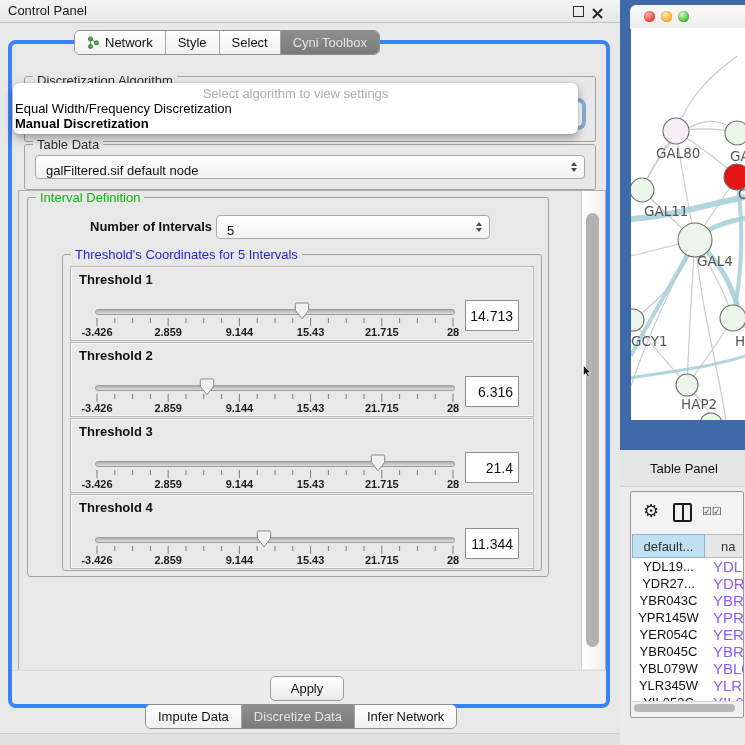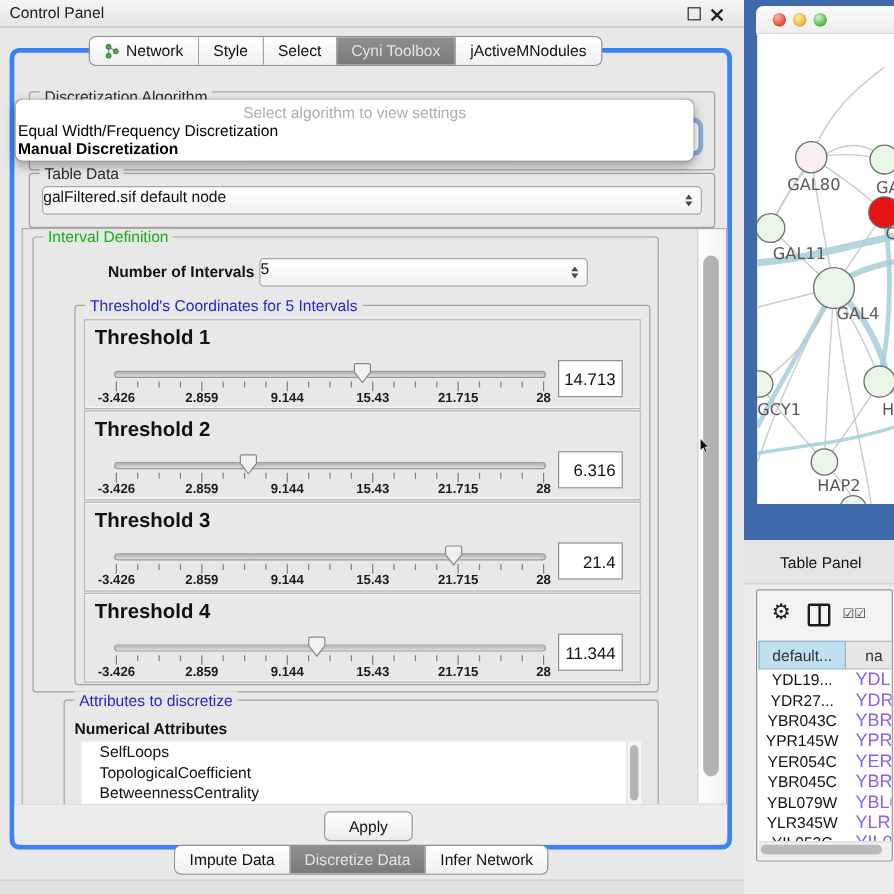--- a/index.html
+++ b/index.html
@@ -22,39 +22,39 @@
   .main-panel{position:absolute;left:8px;top:40px;width:594px;height:660px;
     border:4px solid #3b82f6;border-radius:8px;background:#e8e8e8}
   .bottom-edge{position:absolute;left:0;top:733px;width:620px;height:12px;background:#e2e2e2;border-top:1px solid #cdcdcd}
   
   .group{position:absolute;border:1px solid #a2a2a2;border-radius:3px}
   .group>.legend{position:absolute;top:-8px;left:8px;background:#e8e8e8;padding:0 4px;
     font-size:13px;line-height:15px;color:#2c2c2c;white-space:nowrap}
   .legend.green{color:var(--legend-green)}
   .legend.blue{color:var(--legend-blue)}
   .combo{position:absolute;background:linear-gradient(#ffffff,#f2f2f2);border:1px solid #a9a9a9;
-    border-radius:4px;font-size:13px;color:#111;display:flex;align-items:flex-start;padding-left:0;box-sizing:border-box}
+    border-radius:4px;font-size:13px;color:#111;display:flex;align-items:flex-end;padding-left:10px;box-sizing:border-box}
   .stepper{position:absolute;right:7px;top:50%;transform:translateY(-50%);display:flex;flex-direction:column;gap:2px}
   .arr-up{width:0;height:0;border-left:3.5px solid transparent;border-right:3.5px solid transparent;border-bottom:4.5px solid #4a4a4a}
   .arr-dn{width:0;height:0;border-left:3.5px solid transparent;border-right:3.5px solid transparent;border-top:4.5px solid #4a4a4a}
   #algoGroup{left:12px;top:32px;width:570px;height:64px}
   #algoCombo{left:10px;top:24px;right:12px;height:26px;border-radius:5px;background:#fff;
     border:1px solid #88a6cc;box-shadow:0 0 0 3px rgba(108,160,221,.8)}
   #tdGroup{left:12px;top:100px;width:570px;height:44px}
   #tdCombo{left:10px;top:10px;right:10px;height:24px}
   
   .scrollpane{position:absolute;left:6px;top:146px;width:586px;height:480px;
     border:1px solid #adadad;background:#e8e8e8;overflow:hidden}
   #intervalGroup{left:8px;top:6px;width:520px;height:378px}
   .noi-label{position:absolute;left:62px;top:21px;font-size:13px;font-weight:bold;color:#111}
   #noiCombo{left:188px;top:17px;width:274px;height:24px}
   #coordsGroup{left:34px;top:56px;width:478px;height:315px}
   .th-box{position:absolute;left:7px;width:462px;height:73px;background:#e8e8e8;
     border:1px solid #b5b5b5;box-shadow:inset 0 0 0 1px #f6f6f6}
-  .th-label{position:absolute;left:8px;top:5px;font-size:17px;font-weight:bold;color:#111}
+  .th-label{position:absolute;left:8px;top:5px;font-size:13px;font-weight:bold;color:#111}
   .th-slider{position:absolute;left:24px;top:33px;width:360px;height:38px}
   .track{position:absolute;left:0;top:9px;width:360px;height:6px;border:1px solid #9a9a9a;border-radius:3px;
     background:linear-gradient(#b0b0b0,#dedede);box-sizing:border-box}
   .ticks{position:absolute;left:0;top:17px}
   .tick-label{position:absolute;top:26px;font-size:11px;font-weight:bold;color:#1c1c1c;
     transform:translateX(-50%);white-space:nowrap}
   .thumb{position:absolute;top:2px}
   .th-value{position:absolute;left:394px;top:33px;width:54px;height:31px;background:#fff;
     border:1px solid #8e8e8e;box-sizing:border-box;font-size:14px;color:#111;
     display:flex;align-items:center;justify-content:flex-end;padding-right:5px}
@@ -138,23 +138,20 @@
     </div>
     <div class="seg-tab">
       <span>Style</span>
     </div>
     <div class="seg-tab">
       <span>Select</span>
     </div>
     <div class="seg-tab active">
       <span>Cyni Toolbox</span>
     </div>
-    <div class="seg-tab">
-      <span>jActiveMNodules</span>
-    </div>
   </div>
 
 <div class="main-panel">
   <div class="group" id="algoGroup">
     <span class="legend" style="top:-4px">Discretization Algorithm</span>
     <div class="combo" id="algoCombo"></div>
   </div>
   <div class="group" id="tdGroup">
     <span class="legend">Table Data</span>
     <div class="combo" id="tdCombo">
@@ -333,32 +330,20 @@
                 <svg class="thumb" width="16" height="18" style="left: 161.318px;">
                   <path d="M2.5 1 H13.5 Q14.7 1 14.7 2.2 V8.2 L8 16.8 L1.3 8.2 V2.2 Q1.3 1 2.5 1 Z" fill="#f1f1f1" stroke="#898989" stroke-width="1"></path>
                 </svg>
               </div>
               <div class="th-value">11.344</div>
             </div>
           </div>
       </div>
     </div>
 
-    <div class="group" id="attrsGroup">
-      <span class="legend blue">Attributes to discretize</span>
-      <span class="num-label">Numerical Attributes</span>
-      <div class="attr-list" id="attrList">
-        <div class="list-item">SelfLoops</div>
-          <div class="list-item">TopologicalCoefficient</div>
-          <div class="list-item">BetweennessCentrality</div>
-          <div class="list-scroll">
-            <div class="list-thumb"></div>
-          </div>
-      </div>
-    </div>
 
     <div class="v-scroll">
         <div class="v-thumb"></div>
       </div>
   </div>
 
   <div class="apply-row">
     <div class="apply-btn">Apply</div>
   </div>
 </div>

